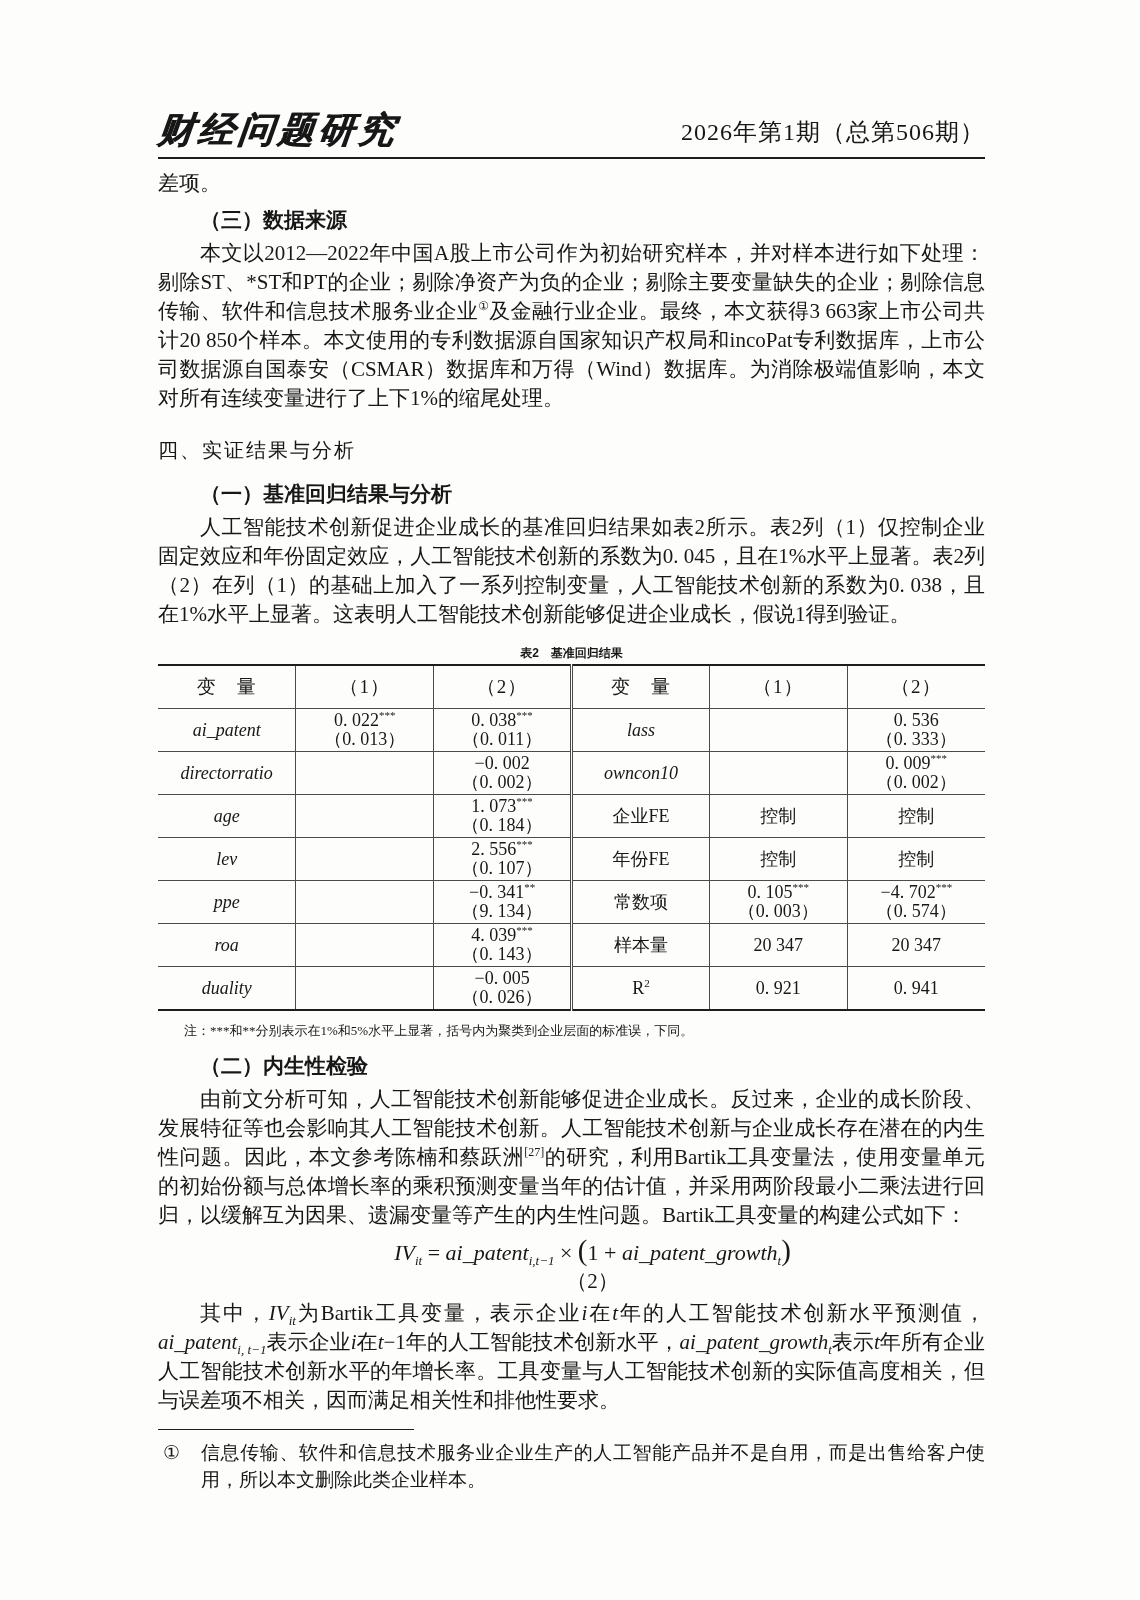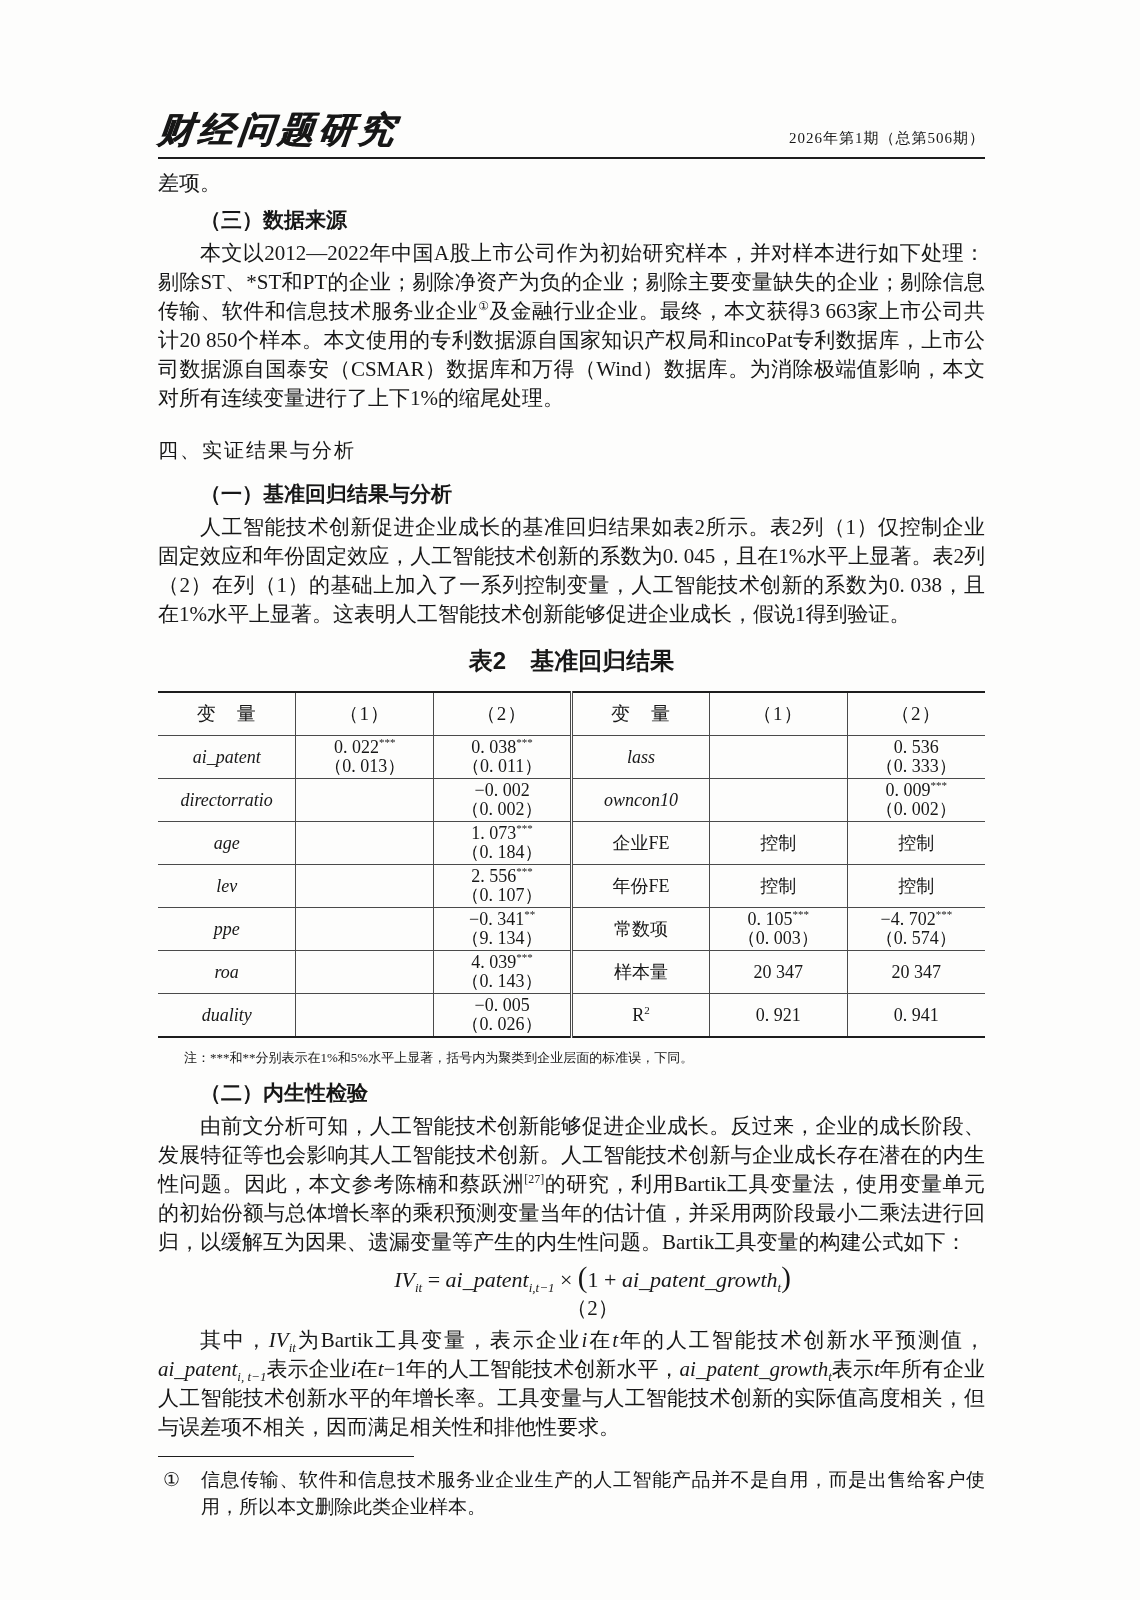--- a/index.html
+++ b/index.html
@@ -12,36 +12,36 @@
   .page-header{
     display:flex;justify-content:space-between;align-items:flex-end;
     border-bottom:2px solid #1d1d1d;padding-bottom:9px;
   }
   .logo{
     font-family:"Liberation Sans","DejaVu Sans",sans-serif;
     font-weight:900;font-style:italic;font-size:36px;line-height:1;
     letter-spacing:4px;display:inline-block;transform:skewX(-6deg);
     text-shadow:1px 0 0 #171717;
   }
-  .issue{font-size:15px;letter-spacing:1px;}
+  .issue{font-size:24px;letter-spacing:1px;}
   .body-text{font-size:21px;line-height:29px;text-align:justify;text-indent:2em;margin:0;}
   .carry{text-indent:0;margin-top:10px;}
   .sub-heading{
     font-family:"Liberation Sans","DejaVu Sans",sans-serif;
     font-weight:bold;font-size:21px;line-height:29px;
     margin:7px 0 5px;text-indent:2em;
   }
   .section-title{
     font-family:"Liberation Sans","DejaVu Sans",sans-serif;
     font-weight:normal;font-size:20px;text-align:left;
     letter-spacing:2px;margin:24px 0 15px;
   }
   .table-title{
     font-family:"Liberation Sans","DejaVu Sans",sans-serif;
-    font-weight:bold;font-size:24px;text-align:center;margin:16px 0 14px;
+    font-weight:bold;font-size:12px;text-align:center;margin:16px 0 2px;
   }
   table{
     width:100%;border-collapse:collapse;table-layout:fixed;
     border-top:2.5px solid #1d1d1d;border-bottom:2.5px solid #1d1d1d;
   }
   th{font-weight:normal;font-size:19px;padding:8px 2px;border:1px solid #4a4a4a;letter-spacing:1px;}
   td{text-align:center;padding:2px 2px;border:1px solid #4a4a4a;font-size:18px;}
   th:first-child,td:first-child{border-left:none;}
   th:last-child,td:last-child{border-right:none;}
   th:nth-child(4),td:nth-child(4){border-left:3px double #4a4a4a;}

